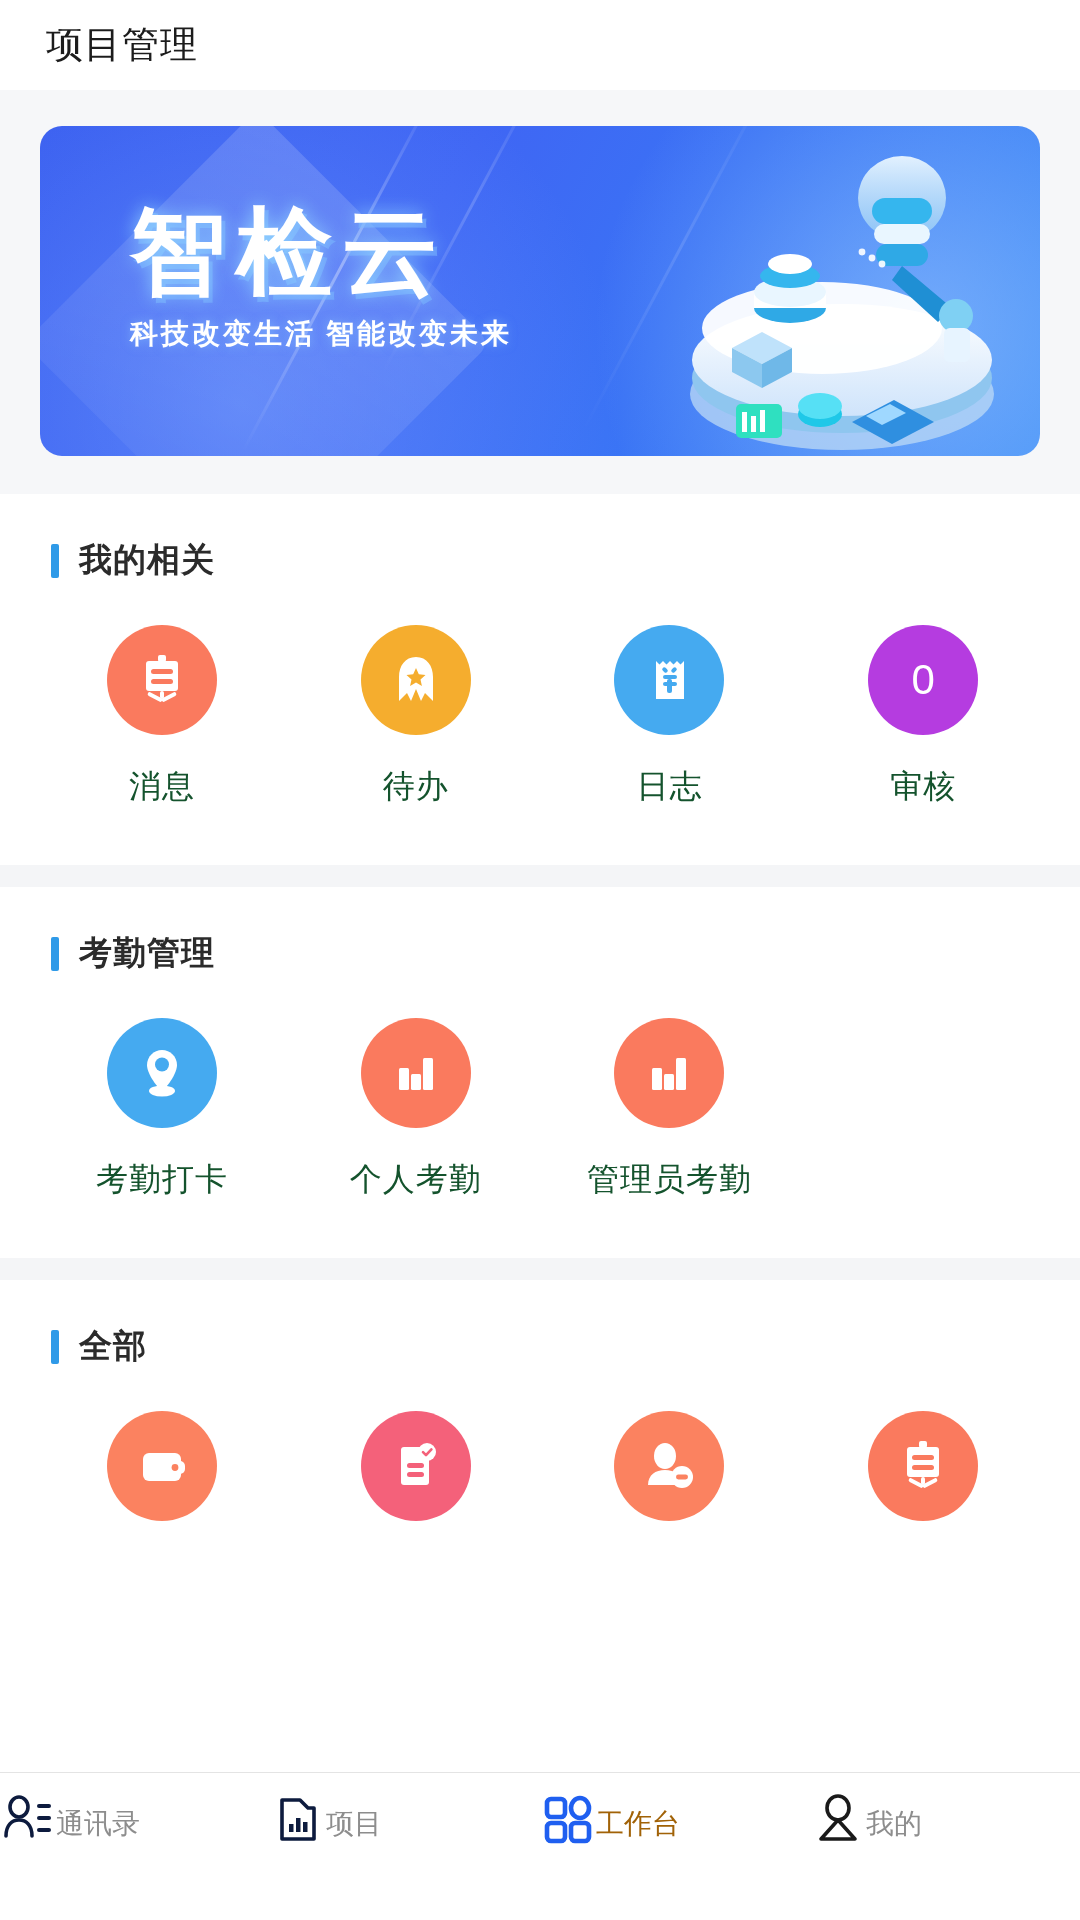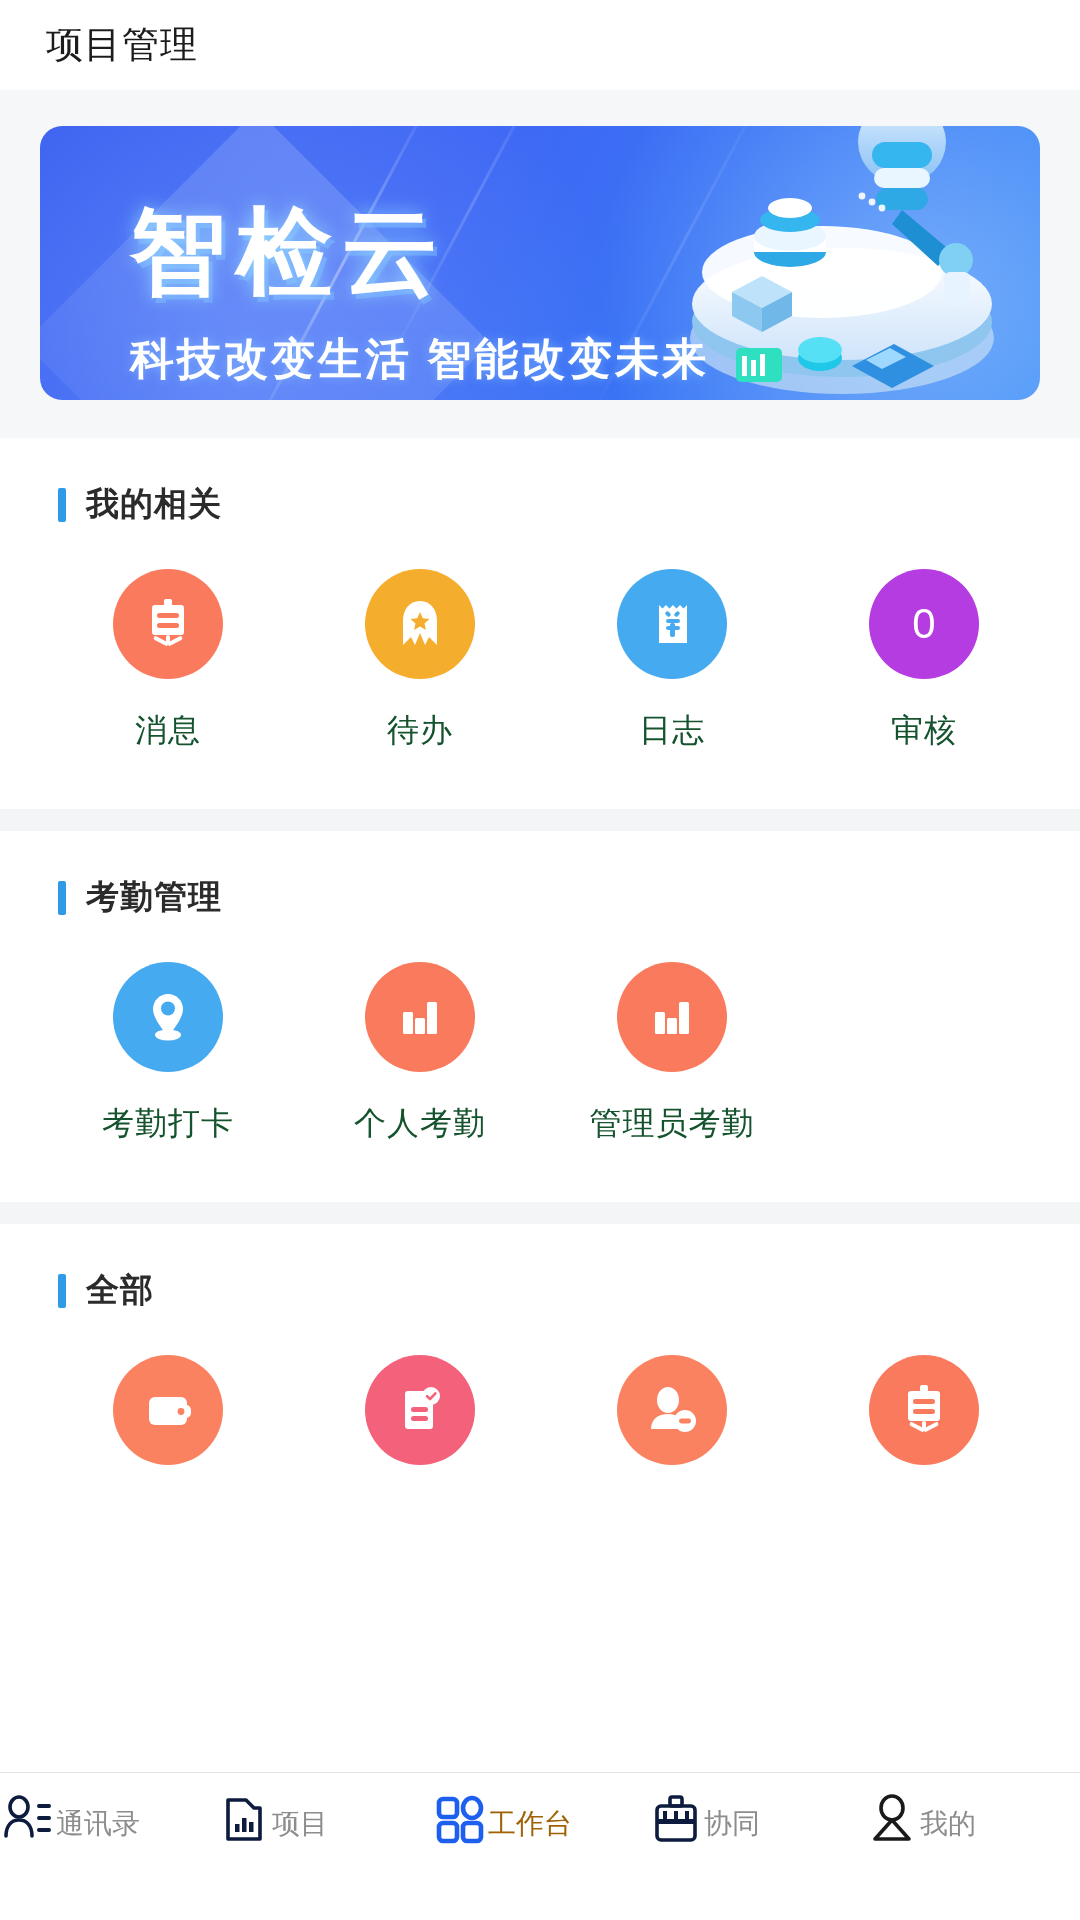--- a/index.html
+++ b/index.html
@@ -21,21 +21,21 @@
   .header-title { font-size:37px; color:#1c1c1c; letter-spacing:1px; }
 
   
   .banner-wrap {
     background:#f6f7f9;
     padding:36px 40px 38px 40px;
     flex:0 0 auto;
   }
   .banner {
     position:relative;
-    width:1000px; height:274px;
+    width:1000px; height:330px;
     border-radius:22px;
     overflow:hidden;
     background:
       radial-gradient(circle at 88% 62%, rgba(160,205,255,.55) 0%, rgba(160,205,255,0) 36%),
       radial-gradient(circle at 20% 85%, rgba(120,165,255,.45) 0%, rgba(120,165,255,0) 45%),
       linear-gradient(118deg,#3a5ff0 0%,#3f66f4 38%,#3a73f5 62%,#3f8df7 100%);
   }
   .banner .diamond {
     position:absolute; left:52px; top:52px;
     width:330px; height:330px;
@@ -51,30 +51,31 @@
   .banner .s1{ left:300px; top:-70px; }
   .banner .s2{ left:430px; top:-110px; height:380px; opacity:.5;}
   .banner .s3{ left:640px; top:-90px; opacity:.35;}
   .banner-text { position:absolute; left:90px; top:78px; z-index:4; }
   .banner-title {
     font-size:96px; font-weight:bold; color:#ffffff;
     letter-spacing:10px; line-height:1.0;
     text-shadow: 0 0 18px rgba(150,220,255,.85), 4px 5px 0 rgba(120,180,255,.55);
   }
   .banner-sub {
-    margin-top:30px;
-    font-size:44px; font-weight:bold; color:#ffffff;
+    margin-top:15px;
+    font-size:28px; font-weight:bold; color:#ffffff;
     letter-spacing:3px;
     text-shadow:0 0 10px rgba(140,200,255,.6);
+    font-family:Liberation Serif, serif;
   }
   
   .iso { position:absolute; right:34px; bottom:-6px; width:340px; height:330px; z-index:3; }
 
   
-  .section { background:#ffffff; padding:44px 0 30px 12px; }
+  .section { background:#ffffff; padding:44px 0 30px 5px; }
   .sec-head { display:flex; align-items:center; padding-left:46px; margin-bottom:42px; }
   .sec-bar { width:8px; height:34px; background:#2f9ae8; border-radius:2px; margin-right:20px; }
   .sec-title { font-size:33px; font-weight:bold; color:#2b2b2b; letter-spacing:1px; }
 
   .grid { display:flex; flex-wrap:wrap; padding:0 30px; }
   .cell {
     width:25%;
     display:flex; flex-direction:column;
     align-items:center;
     margin-bottom:26px;
@@ -383,33 +384,20 @@
         <svg width="56" height="56" viewBox="0 0 56 56">
           <rect x="7" y="7" width="18" height="18" rx="4" fill="none" stroke="#1f5ff0" stroke-width="4.6"></rect>
           <ellipse cx="40" cy="16" rx="9" ry="10" fill="none" stroke="#1f5ff0" stroke-width="4.6"></ellipse>
           <rect x="7" y="31" width="18" height="18" rx="4" fill="none" stroke="#1f5ff0" stroke-width="4.6"></rect>
           <rect x="31" y="31" width="18" height="18" rx="4" fill="none" stroke="#1f5ff0" stroke-width="4.6"></rect>
         </svg>
       </div>
       <div class="tab-label">工作台</div>
     </div>
 
-    <div class="tab">
-      <div class="tic">
-        <svg width="56" height="56" viewBox="0 0 56 56">
-          <rect x="22" y="5" width="12" height="9" rx="2" fill="none" stroke="#0d1b3e" stroke-width="3.6"></rect>
-          <rect x="9" y="14" width="38" height="34" rx="4" fill="none" stroke="#0d1b3e" stroke-width="3.6"></rect>
-          <rect x="9" y="27" width="38" height="5" fill="#0d1b3e"></rect>
-          <rect x="15" y="19" width="4" height="8" fill="#0d1b3e"></rect>
-          <rect x="26" y="19" width="4" height="8" fill="#0d1b3e"></rect>
-          <rect x="37" y="19" width="4" height="8" fill="#0d1b3e"></rect>
-        </svg>
-      </div>
-      <div class="tab-label">协同</div>
-    </div>
 
     <div class="tab">
       <div class="tic">
         <svg width="56" height="56" viewBox="0 0 56 56">
           <ellipse cx="28" cy="16" rx="11" ry="12" fill="none" stroke="#1a1a1a" stroke-width="3.6"></ellipse>
           <path d="M11 47 L28 28 L45 47 Z" fill="none" stroke="#1a1a1a" stroke-width="3.6" stroke-linejoin="round"></path>
         </svg>
       </div>
       <div class="tab-label">我的</div>
     </div>

